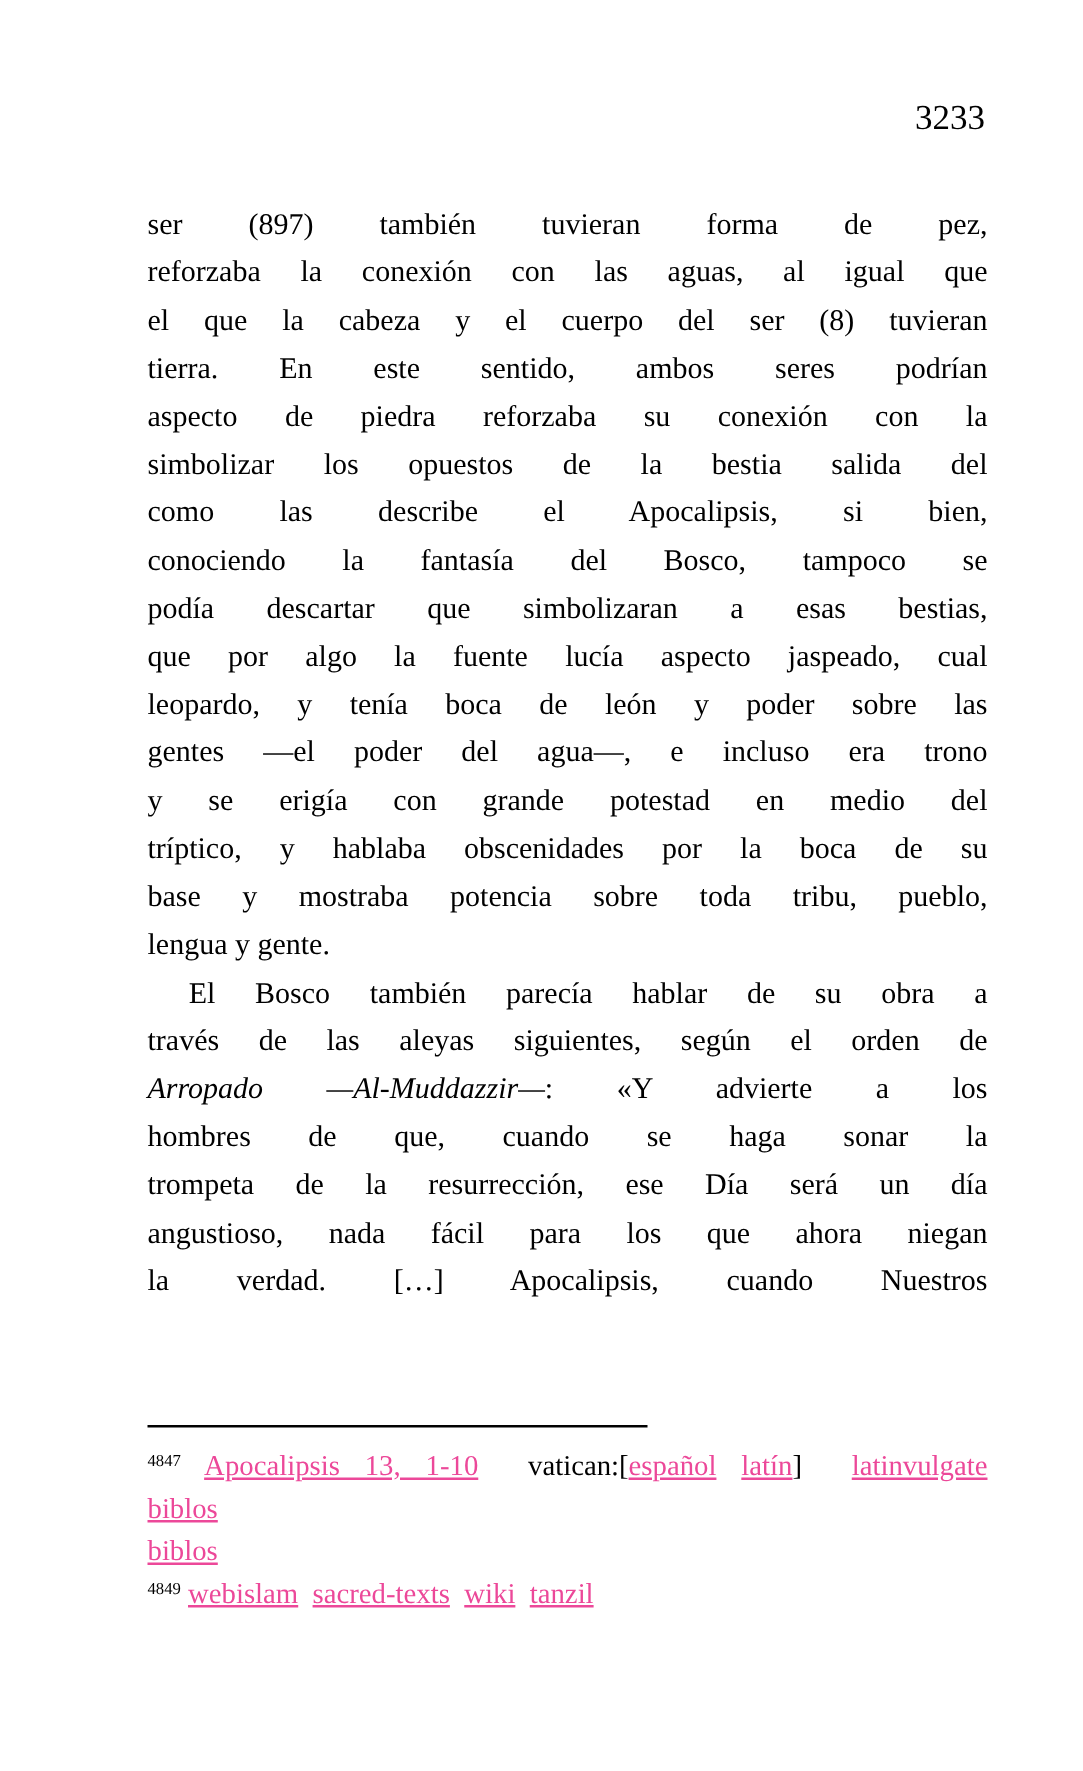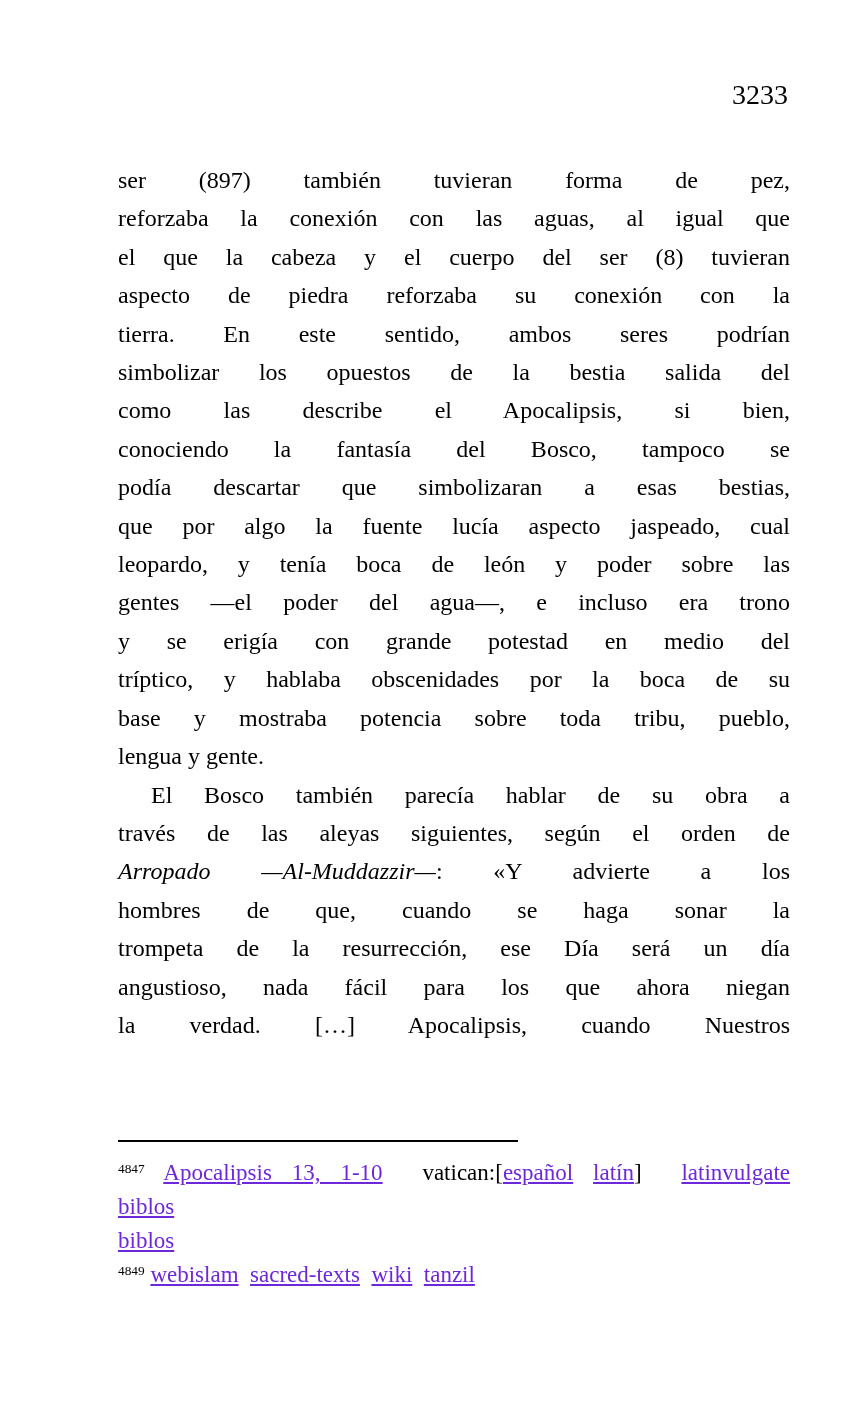--- a/index.html
+++ b/index.html
@@ -46,35 +46,35 @@
     line-height: 34px;
   }
   .fnrule {
     width: 400px;
     height: 0;
     border-top: 2px solid #000000;
     margin-bottom: 14px;
   }
   .fline { text-align: justify; text-align-last: justify; }
   .fline.noJust { text-align-last: left; }
-  a.link { color: #6d28d9; text-decoration: underline; cursor: pointer; }
+  a.link { color: #ec4899; text-decoration: underline; cursor: pointer; }
 </style>
 </head>
 <body>
 
 <div class="sheet">
 
   <div class="pagenum">3233</div>
 
   <div class="bodytext">
       <div class="tline">ser&nbsp;(897) también tuvieran forma de pez,</div>
       <div class="tline">reforzaba la conexión con las aguas, al igual que</div>
       <div class="tline">el que la cabeza y el cuerpo del ser&nbsp;(8) tuvieran</div>
+      <div class="tline">tierra. En este sentido, ambos seres podrían</div>
       <div class="tline">aspecto de piedra reforzaba su conexión con la</div>
-      <div class="tline">tierra. En este sentido, ambos seres podrían</div>
       <div class="tline">simbolizar los opuestos de la bestia salida del</div>
       <div class="tline">como las describe el Apocalipsis, si bien,</div>
       <div class="tline">conociendo la fantasía del Bosco, tampoco se</div>
       <div class="tline">podía descartar que simbolizaran a esas bestias,</div>
       <div class="tline">que por algo la fuente lucía aspecto jaspeado, cual</div>
       <div class="tline">leopardo, y tenía boca de león y poder sobre las</div>
       <div class="tline">gentes —el poder del agua—, e incluso era trono</div>
       <div class="tline">y se erigía con grande potestad en medio del</div>
       <div class="tline">tríptico, y hablaba obscenidades por la boca de su</div>
       <div class="tline">base y mostraba potencia sobre toda tribu, pueblo,</div>

